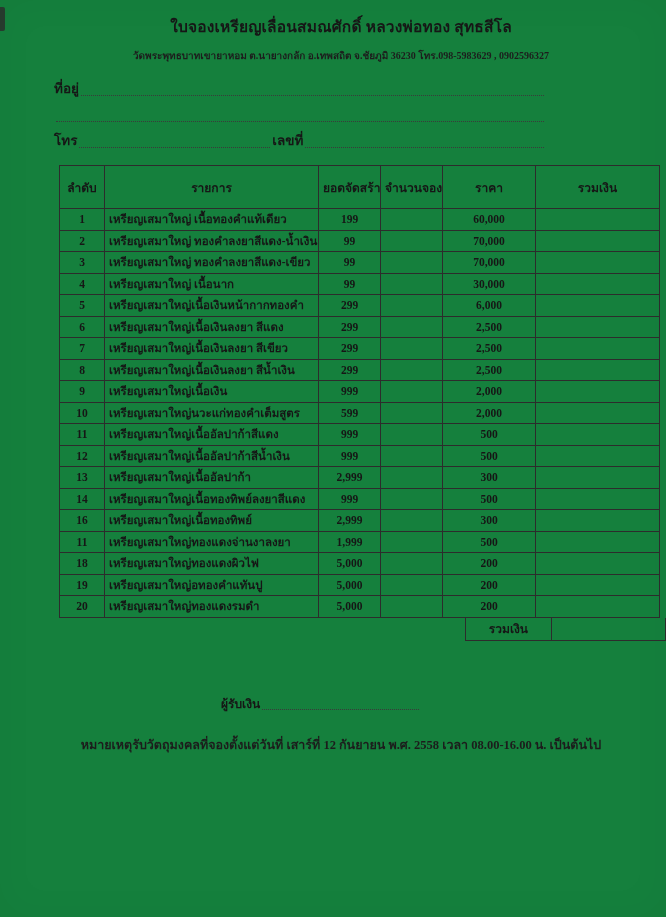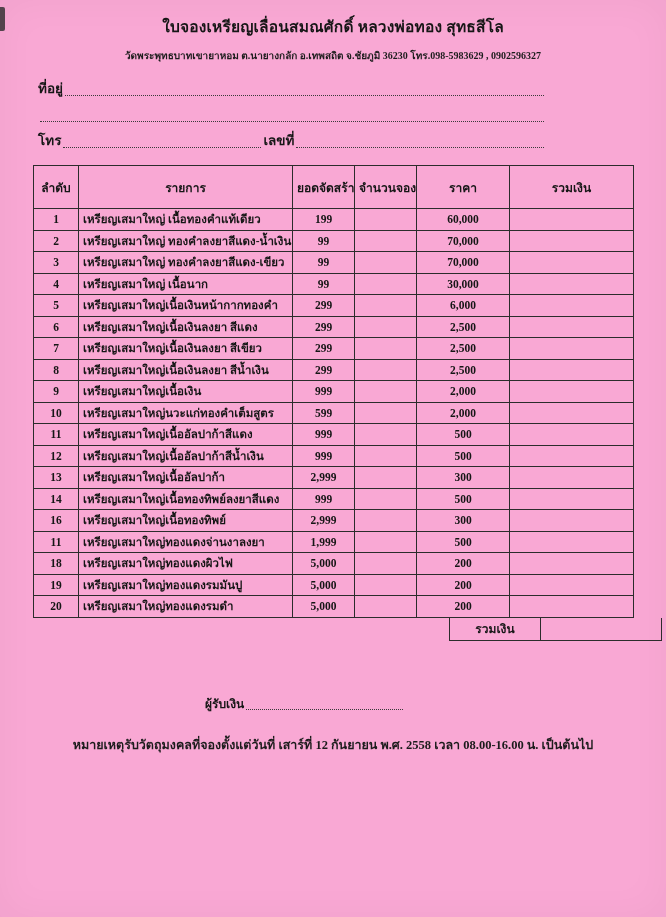--- a/index.html
+++ b/index.html
@@ -6,42 +6,43 @@
   body{
     width:666px;height:917px;
     background:#e9e7e2;
     font-family:"Liberation Serif", serif;
     color:#161616;
     position:relative;
     overflow:hidden;
   }
   .paper{
     position:absolute;inset:0;
-    background:#f9a8d4;
+    background:#15803d;
     box-shadow:inset 0 0 40px rgba(0,0,0,0.04);
+    padding-left:16px;
   }
   .scan-mark{
     position:absolute;left:0;top:7px;width:5px;height:24px;
     background:#2b2b2b;border-radius:0 2px 2px 0;opacity:.8;
   }
   .title{
     text-align:center;margin-top:14px;
     font-size:15.5px;font-weight:bold;letter-spacing:.2px;
   }
   .address{
     text-align:center;margin-top:9px;font-size:10px;font-weight:bold;color:#1d1d1d;
   }
   .formlines{margin:10px 120px 0 38px;}
   .fline{display:flex;align-items:flex-end;height:26px;font-size:13.5px;font-weight:bold;}
   .dots{flex:1 1 auto;border-bottom:1.6px dotted #3a3a3a;height:1px;margin:0 2px 3px 2px;}
   .fline .lbl{white-space:nowrap;}
 
   table.order{
     border-collapse:collapse;
-    margin:14px 0 0 33px;
+    margin:14px 0 0 43px;
     table-layout:fixed;
     width:600px;
     font-size:11.5px;
     border-radius:32px;
   }
   table.order th, table.order td{
     border:1.5px solid #2c2c2c;
     padding:0 4px;
     overflow:hidden;white-space:nowrap;
   }
@@ -252,21 +253,21 @@
         <tr>
           <td class="c-no">18</td>
           <td class="c-item">เหรียญเสมาใหญ่ทองแดงผิวไฟ</td>
           <td class="c-made">5,000</td>
           <td class="c-qty"></td>
           <td class="c-price">200</td>
           <td class="c-total"></td>
         </tr>
         <tr>
           <td class="c-no">19</td>
-          <td class="c-item">เหรียญเสมาใหญ่ทองแดงรมมันปู</td>
+          <td class="c-item">เหรียญเสมาใหญ่อทองคำแทันปู</td>
           <td class="c-made">5,000</td>
           <td class="c-qty"></td>
           <td class="c-price">200</td>
           <td class="c-total"></td>
         </tr>
         <tr>
           <td class="c-no">20</td>
           <td class="c-item">เหรียญเสมาใหญ่ทองแดงรมดำ</td>
           <td class="c-made">5,000</td>
           <td class="c-qty"></td>

